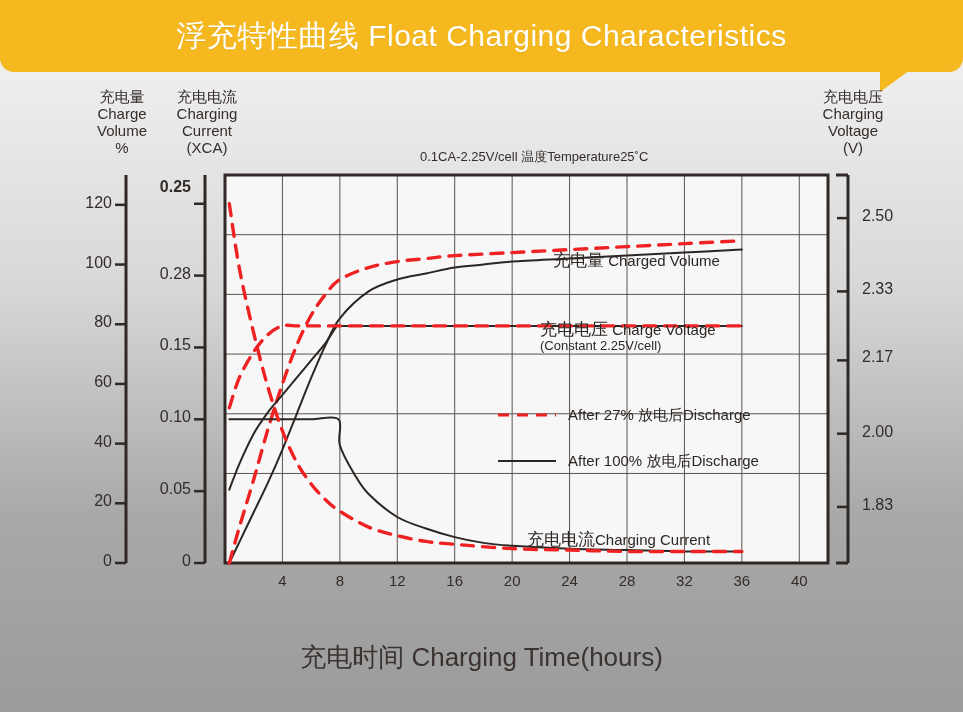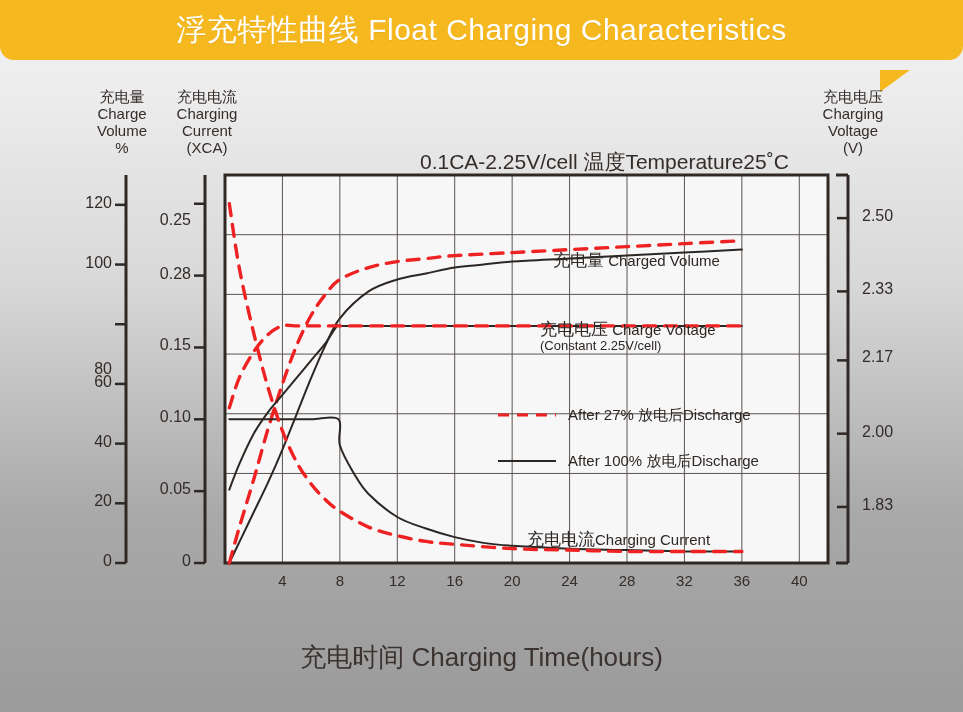--- a/index.html
+++ b/index.html
@@ -9,21 +9,21 @@
     font-family: "Liberation Sans", sans-serif;
     background: linear-gradient(to bottom, #f2f2f2 0%, #ededed 12%, #d8d8d8 40%, #a9a9a9 72%, #9b9b9b 100%);
     position: relative;
     overflow: hidden;
     color: #3a3330;
   }
 
   
   #banner-wrap { position:absolute; left:0; top:0; width:963px; height:90px; }
   #banner {
-    position:absolute; left:0; top:0; width:963px; height:60px;
+    position:absolute; left:0; top:0; width:963px; height:72px;
     background:#F5B81E; border-radius:0 0 14px 14px;
     display:flex; align-items:center; justify-content:center;
   }
   #banner-title {
     color:#ffffff; font-size:30px; letter-spacing:0.5px; white-space:nowrap;
     text-shadow:0 1px 0 rgba(0,0,0,.06);
   }
   #banner-tail {
     position:absolute; left:880px; top:70px; width:0; height:0;
     border-left:30px solid #F5B81E;
@@ -34,21 +34,21 @@
   .axis-title { position:absolute; text-align:center; font-size:15px; line-height:17px; color:#342d2a; }
   #volume-axis-title { left:78px; top:88px; width:88px; }
   #current-axis-title { left:160px; top:88px; width:94px; }
   #voltage-axis-title { left:805px; top:88px; width:96px; }
 
   
   #chart { position:absolute; left:0; top:0; width:963px; height:712px; }
 
   
   #top-annotation {
-    position:absolute; left:420px; top:148px; font-size:21px; white-space:nowrap; color:#342d2a;
+    position:absolute; left:420px; top:148px; font-size:13px; white-space:nowrap; color:#342d2a;
   }
 
   
   .plot-label { position:absolute; font-size:15px; white-space:nowrap; color:#2d2724; }
   .plot-label .cn { font-size:17px; }
   #lbl-volume  { left:553px; top:249px; }
   #lbl-voltage { left:540px; top:318px; }
   #lbl-voltage2{ left:540px; top:338px; font-size:13px; }
   #lbl-legend1 { left:568px; top:406px; }
   #lbl-legend2 { left:568px; top:452px; }
@@ -171,31 +171,31 @@
   <g>
     <line x1="498" y1="461" x2="556" y2="461" stroke="#2d2724" stroke-width="2"></line>
   </g>
 </svg>
 
 <div id="ticklabels-volume">
     <div class="tick" style="right: 851px; text-align: right; top: 552px;">0</div>
     <div class="tick" style="right: 851px; text-align: right; top: 492.308px;">20</div>
     <div class="tick" style="right: 851px; text-align: right; top: 432.615px;">40</div>
     <div class="tick" style="right: 851px; text-align: left; top: 372.923px;">60</div>
-    <div class="tick" style="right: 851px; text-align: right; top: 313.231px; margin-top: 47px;">80</div>
+    <div class="tick" style="right: 851px; text-align: right; top: 313.231px;">80</div>
     <div class="tick" style="right: 851px; text-align: right; top: 253.538px;">100</div>
     <div class="tick" style="right: 851px; text-align: center; top: 193.846px;">120</div>
   </div>
 <div id="ticklabels-current">
     <div class="tick" style="right: 772px; text-align: right; top: 552px;">0</div>
     <div class="tick" style="right: 772px; text-align: right; top: 480.148px;">0.05</div>
     <div class="tick" style="right: 772px; text-align: right; top: 408.296px;">0.10</div>
     <div class="tick" style="right: 772px; text-align: right; top: 336.444px;">0.15</div>
     <div class="tick" style="right: 772px; text-align: right; top: 264.593px;">0.28</div>
-    <div class="tick" style="right: 772px; text-align: right; top: 211px;">0.25</div>
+    <div class="tick" style="right: 772px; text-align: right; top: 178px; font-weight: bold;">0.25</div>
   </div>
 <div id="ticklabels-voltage">
     <div class="tick" style="text-align: left; top: 495.956px; left: 862px;">1.83</div>
     <div class="tick" style="text-align: left; top: 422.667px; left: 862px;">2.00</div>
     <div class="tick" style="text-align: left; top: 348px; left: 862px;">2.17</div>
     <div class="tick" style="text-align: left; top: 280.4px; left: 862px;">2.33</div>
     <div class="tick" style="text-align: left; top: 207.111px; left: 862px;">2.50</div>
   </div>
 <div id="ticklabels-x">
     <div class="xtick" style="left: 262.429px; top: 572px;">4</div>

